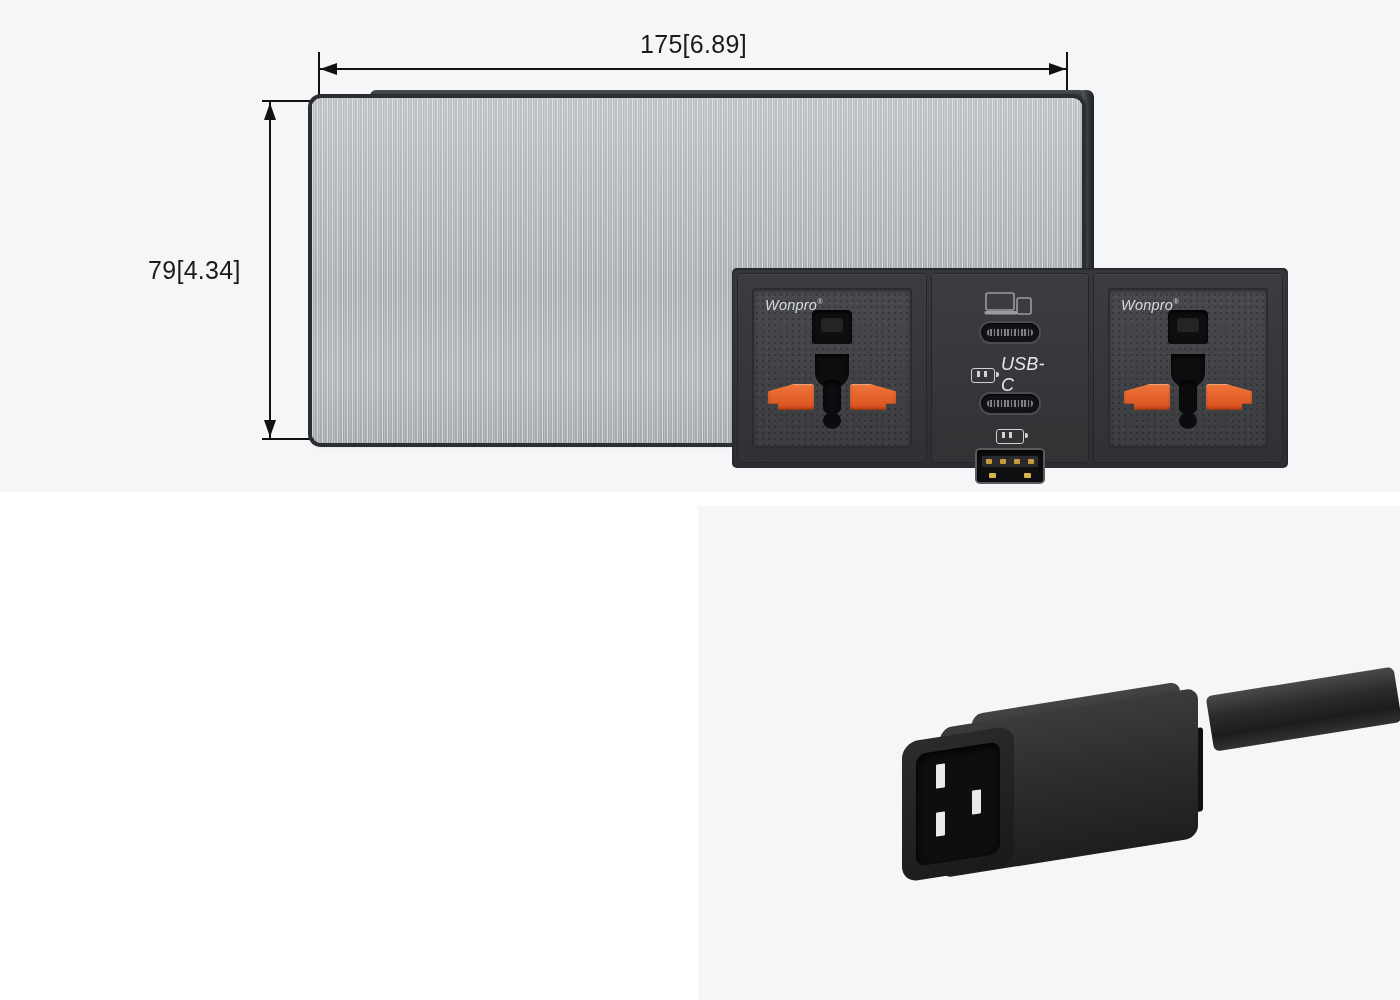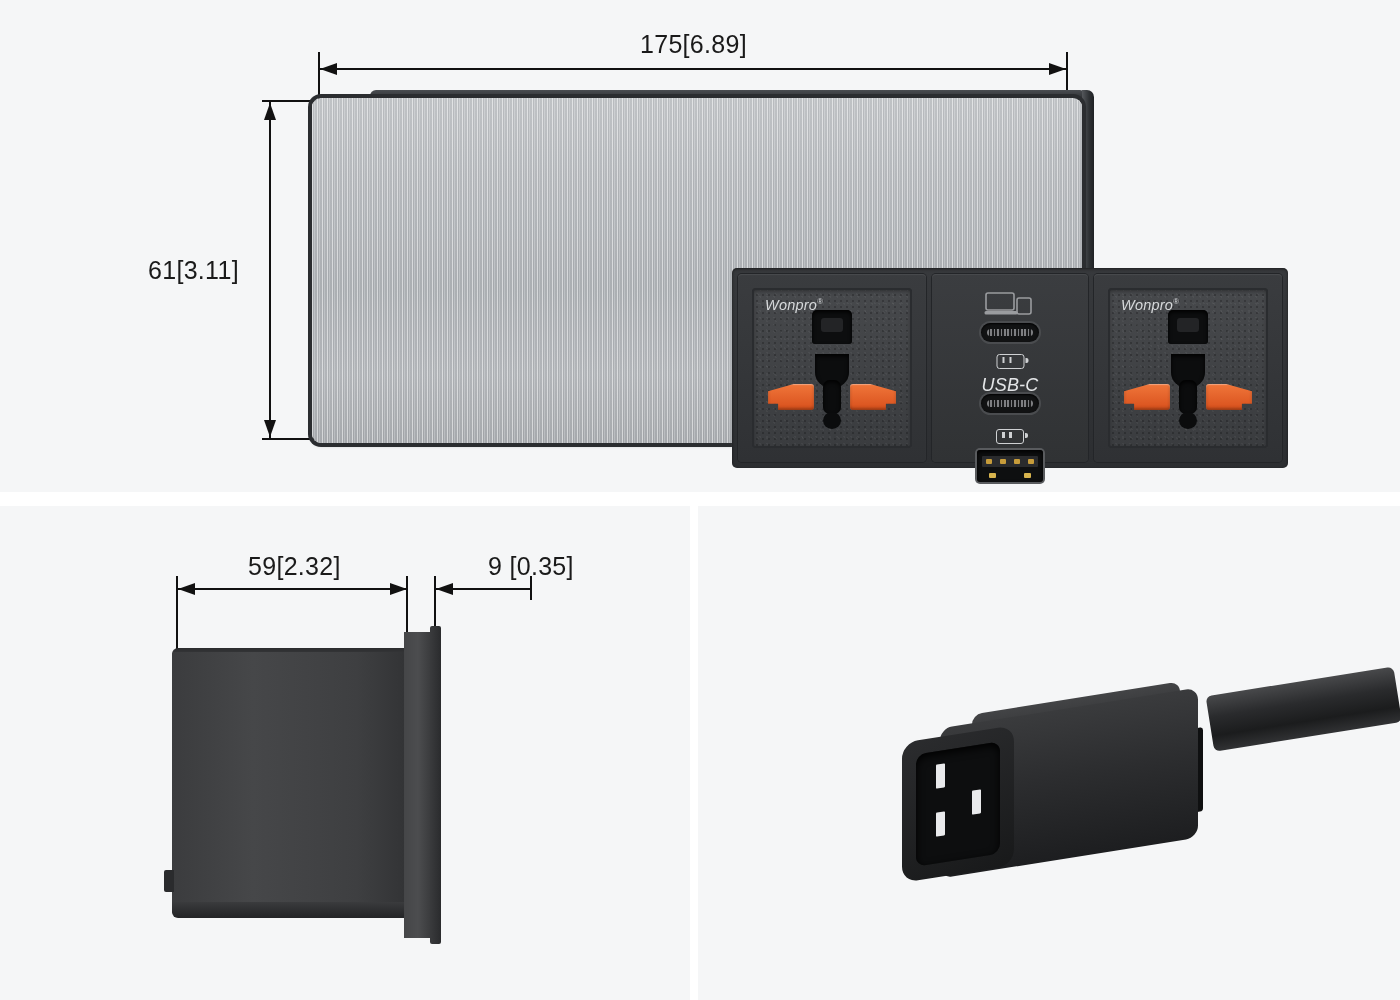--- a/index.html
+++ b/index.html
@@ -79,21 +79,21 @@
   #usb-mod{position:absolute;left:200px;top:6px;width:156px;height:188px;border-radius:4px;
      background:linear-gradient(180deg,#3b3d40,#303234);
      box-shadow:0 0 0 1px #232528, inset 0 1px 1px rgba(255,255,255,.07);}
   .ic-laptop{position:absolute;left:50%;top:16px;transform:translateX(-50%);width:52px;height:28px;}
   .usbc-port{position:absolute;left:50%;transform:translateX(-50%);width:58px;height:19px;
      background:#111213;border-radius:10px;box-shadow:inset 0 1px 2px #000,0 0 0 2px #4a4c4f;}
   .usbc-port::after{content:"";position:absolute;left:6px;top:6px;right:6px;height:7px;border-radius:4px;
      background:repeating-linear-gradient(90deg,#7e7f82 0 1.5px,#1a1b1c 1.5px 3.4px);}
   #usbc-1{top:49px;}
   #usbc-2{top:120px;}
-  .usbc-label{position:absolute;left:50%;top:80px;transform:translateX(-50%);display:flex;align-items:center;gap:6px;flex-direction:column;}
+  .usbc-label{position:absolute;left:50%;top:80px;transform:translateX(-50%);display:flex;align-items:center;gap:6px;}
   .usbc-label .txt{color:#e4e6e8;font-size:18px;letter-spacing:.2px;}
   .batt{width:26px;height:13px;border:1.6px solid #cfd1d3;border-radius:3px;position:relative;display:inline-block;}
   .batt::after{content:"";position:absolute;right:-5px;top:3px;width:3px;height:5px;background:#cfd1d3;border-radius:0 2px 2px 0;}
   .batt i{position:absolute;top:2px;width:2.6px;height:6px;background:#cfd1d3;display:block;}
   .batt i:nth-child(1){left:5px;} .batt i:nth-child(2){left:12px;}
   .batt-a{position:absolute;left:50%;top:155px;transform:translateX(-50%);}
   #usba{position:absolute;left:50%;top:176px;transform:translateX(-50%);width:66px;height:32px;
      background:#0e0f10;border-radius:3px;box-shadow:inset 0 2px 4px #000,0 0 0 2px #595b5e;}
   #usba::before{content:"";position:absolute;left:5px;top:6px;right:5px;height:11px;background:#2a2b2d;border-radius:1px;}
   .usba-pin{position:absolute;top:9px;width:6px;height:5px;background:#c79c3a;border-radius:1px;}
@@ -150,21 +150,21 @@
     <div class="dim-line-h" style="left:318px;top:68px;width:750px;"></div>
     <div class="arrow arrow-l" style="left:320px;top:63px;"></div>
     <div class="arrow arrow-r" style="left:1049px;top:63px;"></div>
     <div class="dim-text" style="left:616px;top:30px;margin-left:24px;">175[6.89]</div>
 
     <div class="ext-line" style="left:262px;top:100px;width:60px;height:2px;"></div>
     <div class="ext-line" style="left:262px;top:438px;width:120px;height:2px;"></div>
     <div class="dim-line-v" style="left:269px;top:100px;height:340px;"></div>
     <div class="arrow arrow-u" style="left:264px;top:103px;"></div>
     <div class="arrow arrow-d" style="left:264px;top:420px;"></div>
-    <div class="dim-text" style="left:148px;top:256px;">61[3.11]</div>
+    <div class="dim-text" style="left:148px;top:256px;">79[4.34]</div>
 
     <div id="plate-edge-top"></div>
     <div id="plate-edge-right"></div>
     <div id="faceplate">
 
       <div id="cluster">
 
         <div class="socket-mod" id="socket-left">
           <div class="socket-face">
             <div class="brand">
@@ -224,43 +224,20 @@
           </div>
         </div>
 
       </div>
     </div>
   </div>
 
   <div class="gutter" style="left:0;top:492px;width:1400px;height:14px;"></div>
   <div class="gutter" style="left:690px;top:506px;width:8px;height:494px;"></div>
 
-  <div class="panel" id="panel-side">
-
-    <div class="ext-line" style="left:176px;top:70px;width:2px;height:150px;"></div>
-    <div class="ext-line" style="left:406px;top:70px;width:2px;height:160px;"></div>
-    <div class="ext-line" style="left:434px;top:70px;width:2px;height:160px;"></div>
-    <div class="ext-line" style="left:530px;top:70px;width:2px;height:24px;"></div>
-
-    <div class="dim-line-h" style="left:176px;top:82px;width:232px;"></div>
-    <div class="arrow arrow-l" style="left:178px;top:77px;"></div>
-    <div class="arrow arrow-r" style="left:390px;top:77px;"></div>
-    <div class="dim-text" style="left:248px;top:46px;">59[2.32]</div>
-
-    <div class="dim-line-h" style="left:434px;top:82px;width:98px;"></div>
-    <div class="arrow arrow-l" style="left:436px;top:77px;"></div>
-    <div class="dim-text" style="left:488px;top:46px;">9 [0.35]</div>
-
-    <div id="side-body-top" style="top:142px;"></div>
-    <div id="side-body" style="top:146px;"></div>
-    <div id="side-body-bot" style="top:396px;"></div>
-    <div id="side-nub" style="top:364px;"></div>
-    <div id="side-flange" style="top:126px;"></div>
-    <div id="side-flange-lip" style="top:120px;"></div>
-  </div>
 
   <div class="panel" id="panel-plug">
     <div id="plug-wrap" style="left:182px;top:184px;">
       <div id="cable"></div>
       <div id="strain"></div>
       <div class="rib" id="rib1"></div>
       <div class="rib" id="rib2"></div>
       <div class="rib" id="rib3"></div>
       <div id="plug-body-top"></div>
       <div id="plug-body"></div>

